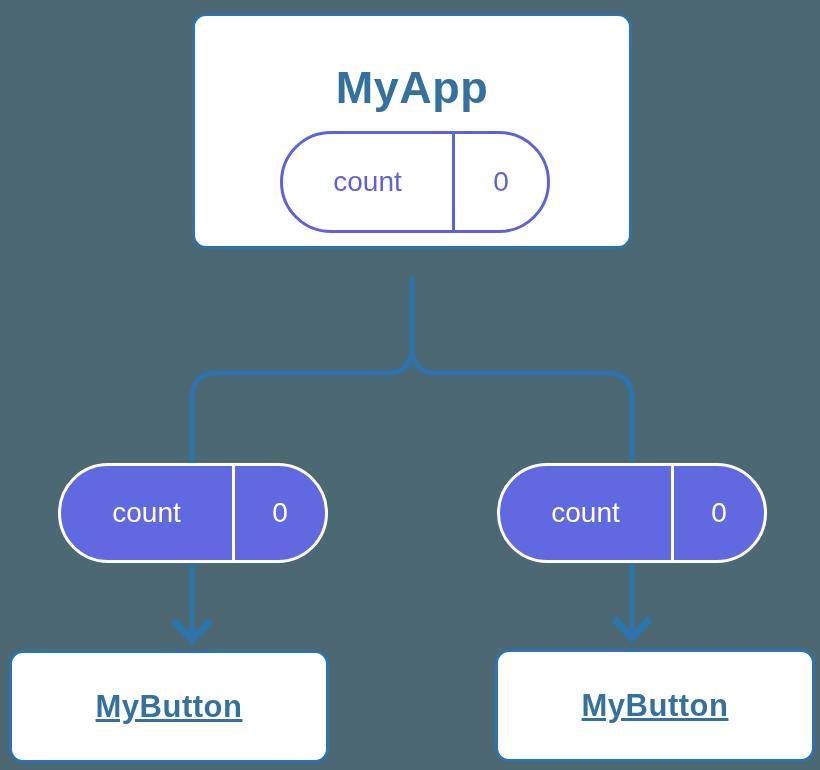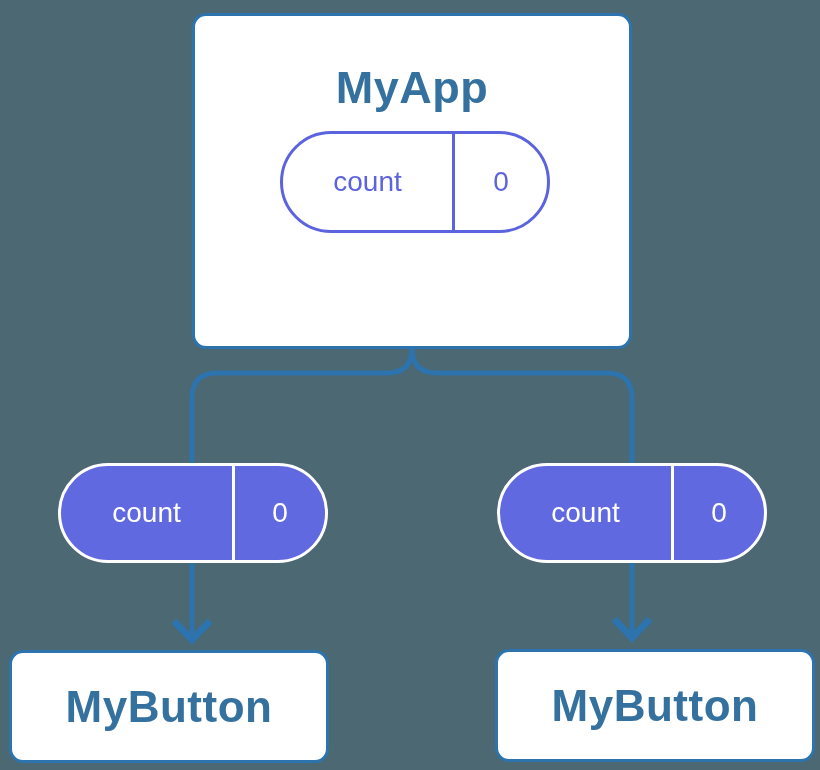--- a/index.html
+++ b/index.html
@@ -17,37 +17,37 @@
     width: 820px;
     height: 770px;
   }
   .card {
     position: absolute;
     background: #ffffff;
     border: 3px solid #2d73ad;
     border-radius: 14px;
     box-sizing: border-box;
   }
-  .card-root { left: 192px; top: 13px; width: 440px; height: 336px; }
+  .card-root { left: 192px; top: 13px; width: 440px; height: 236px; }
   .card-child { width: 320px; height: 113px; display: flex; align-items: center; justify-content: center; }
   .card-child-left  { left: 9px;   top: 650px; }
   .card-child-right { left: 495px; top: 649px; }
   .node-title {
     color: #35719e;
     font-weight: bold;
     letter-spacing: 0.5px;
   }
   .root-title {
     position: absolute;
     top: 46px; left: 0; right: 0;
     text-align: center;
     font-size: 45px;
     line-height: 52px;
   }
-  .child-title { font-size: 44px; }
+  .child-title { font-size: 31px; text-decoration: underline; }
   .pill {
     box-sizing: border-box;
     display: grid;
     border-radius: 52px;
     overflow: hidden;
   }
   .pill-section {
     display: flex;
     align-items: center;
     justify-content: center;

